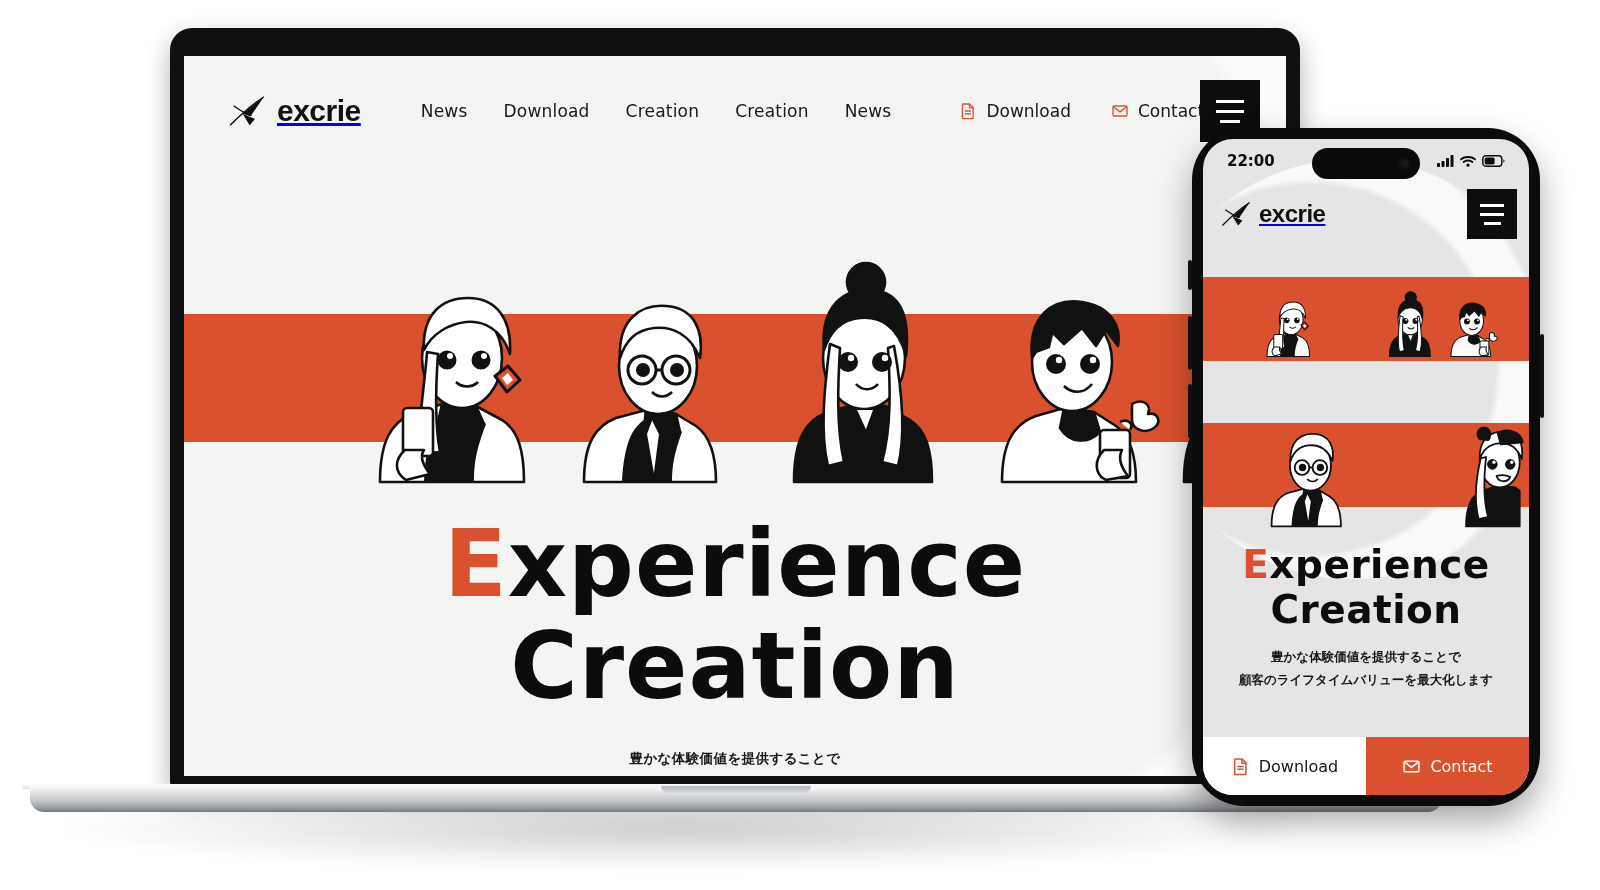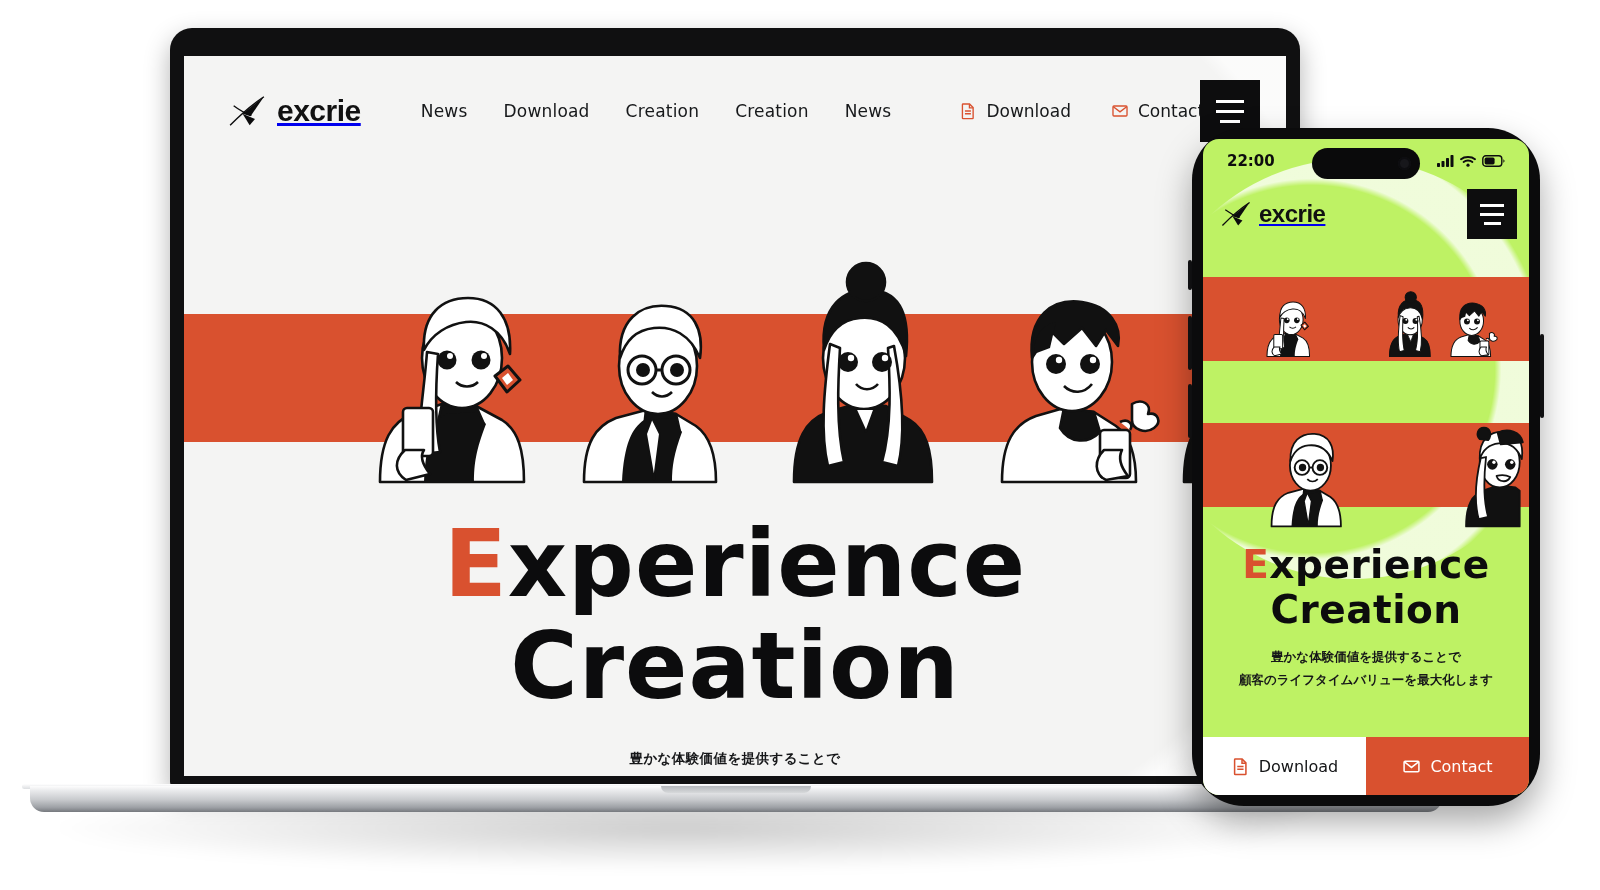--- a/index.html
+++ b/index.html
@@ -122,22 +122,22 @@
   }
 
   
   .phone { position: absolute; left: 1192px; top: 128px; width: 348px; height: 678px; z-index: 20; }
   .phone-frame {
     position: absolute; inset: 0; background: #0b0b0c; border-radius: 52px;
     box-shadow: 0 16px 34px rgba(0,0,0,0.34);
     padding: 11px;
   }
   .phone-screen {
-    position: relative; width: 100%; height: 100%; background: #bef264;
-    border-radius: 16px; overflow: hidden;
+    position: relative; width: 100%; height: 100%; background: #e5e5e5;
+    border-radius: 30px; overflow: hidden;
   }
   .phone-btn { position: absolute; background: #131315; border-radius: 3px; }
   .pb-1 { left: -4px; top: 132px; width: 4px; height: 30px; }
   .pb-2 { left: -4px; top: 188px; width: 4px; height: 54px; }
   .pb-3 { left: -4px; top: 256px; width: 4px; height: 54px; }
   .pb-4 { right: -4px; top: 206px; width: 4px; height: 84px; }
 
   .statusbar {
     position: relative; height: 44px; display: flex; align-items: center;
     justify-content: space-between; padding: 0 24px; z-index: 9;

